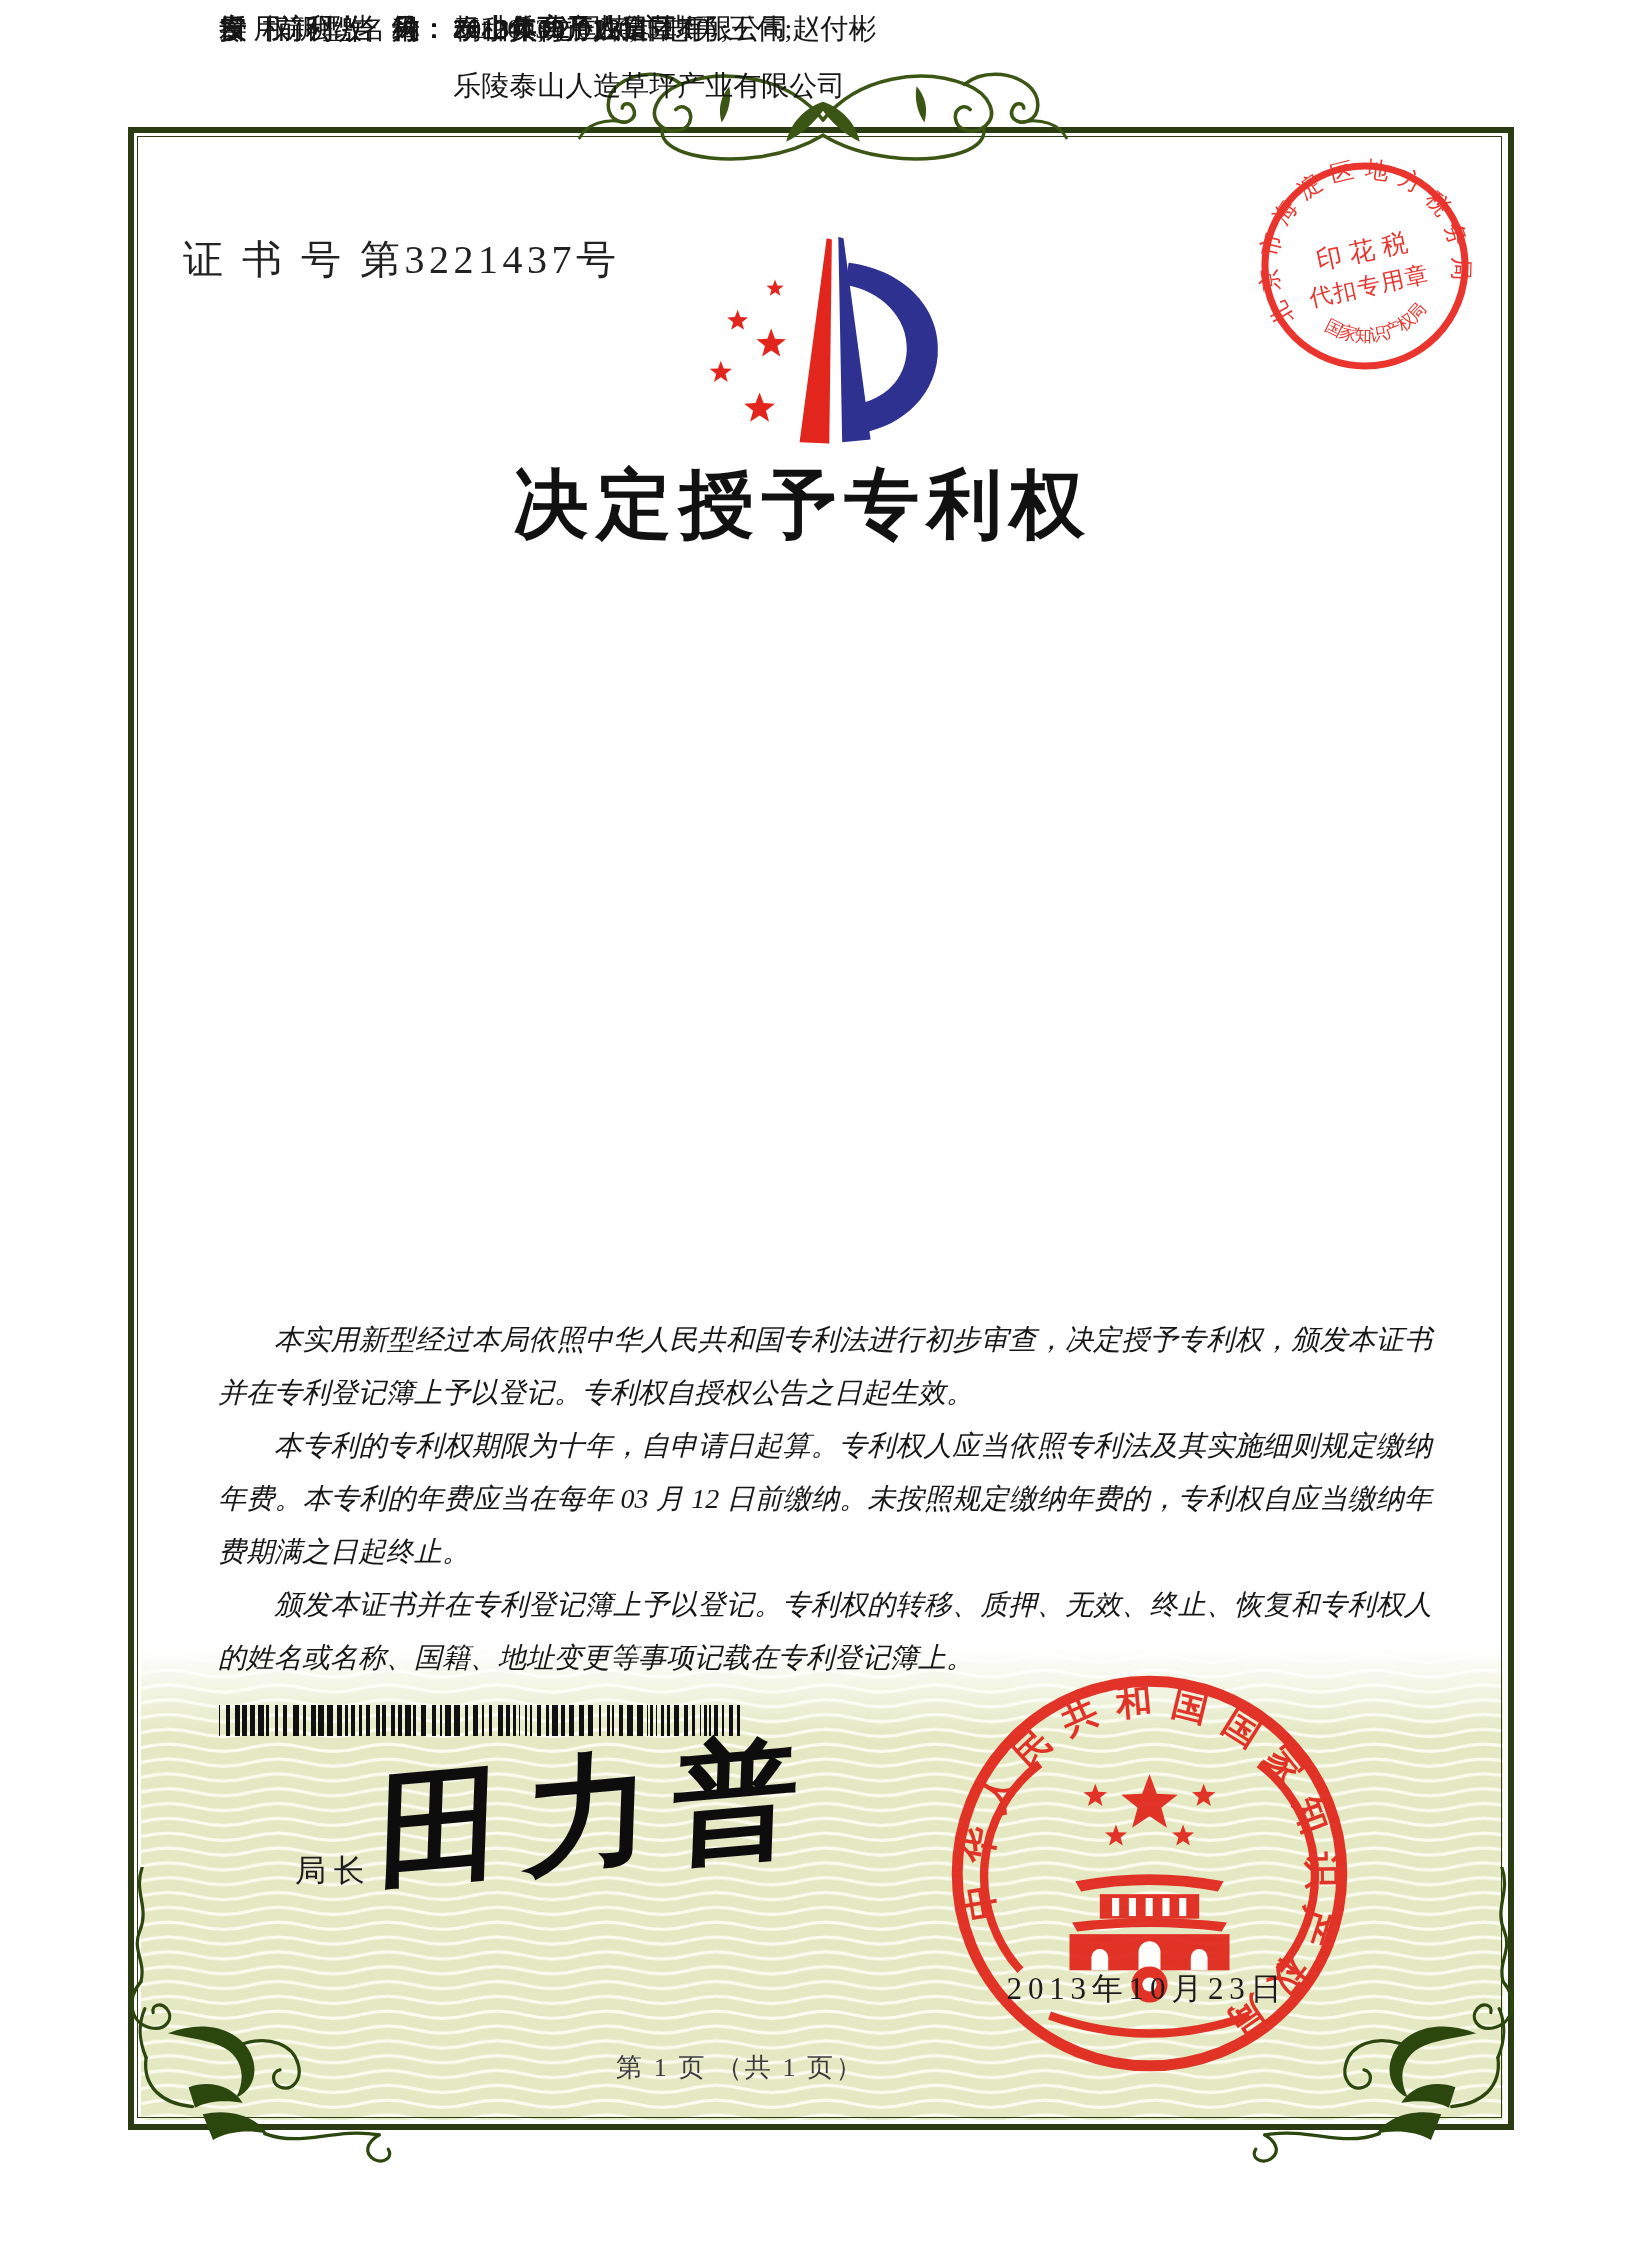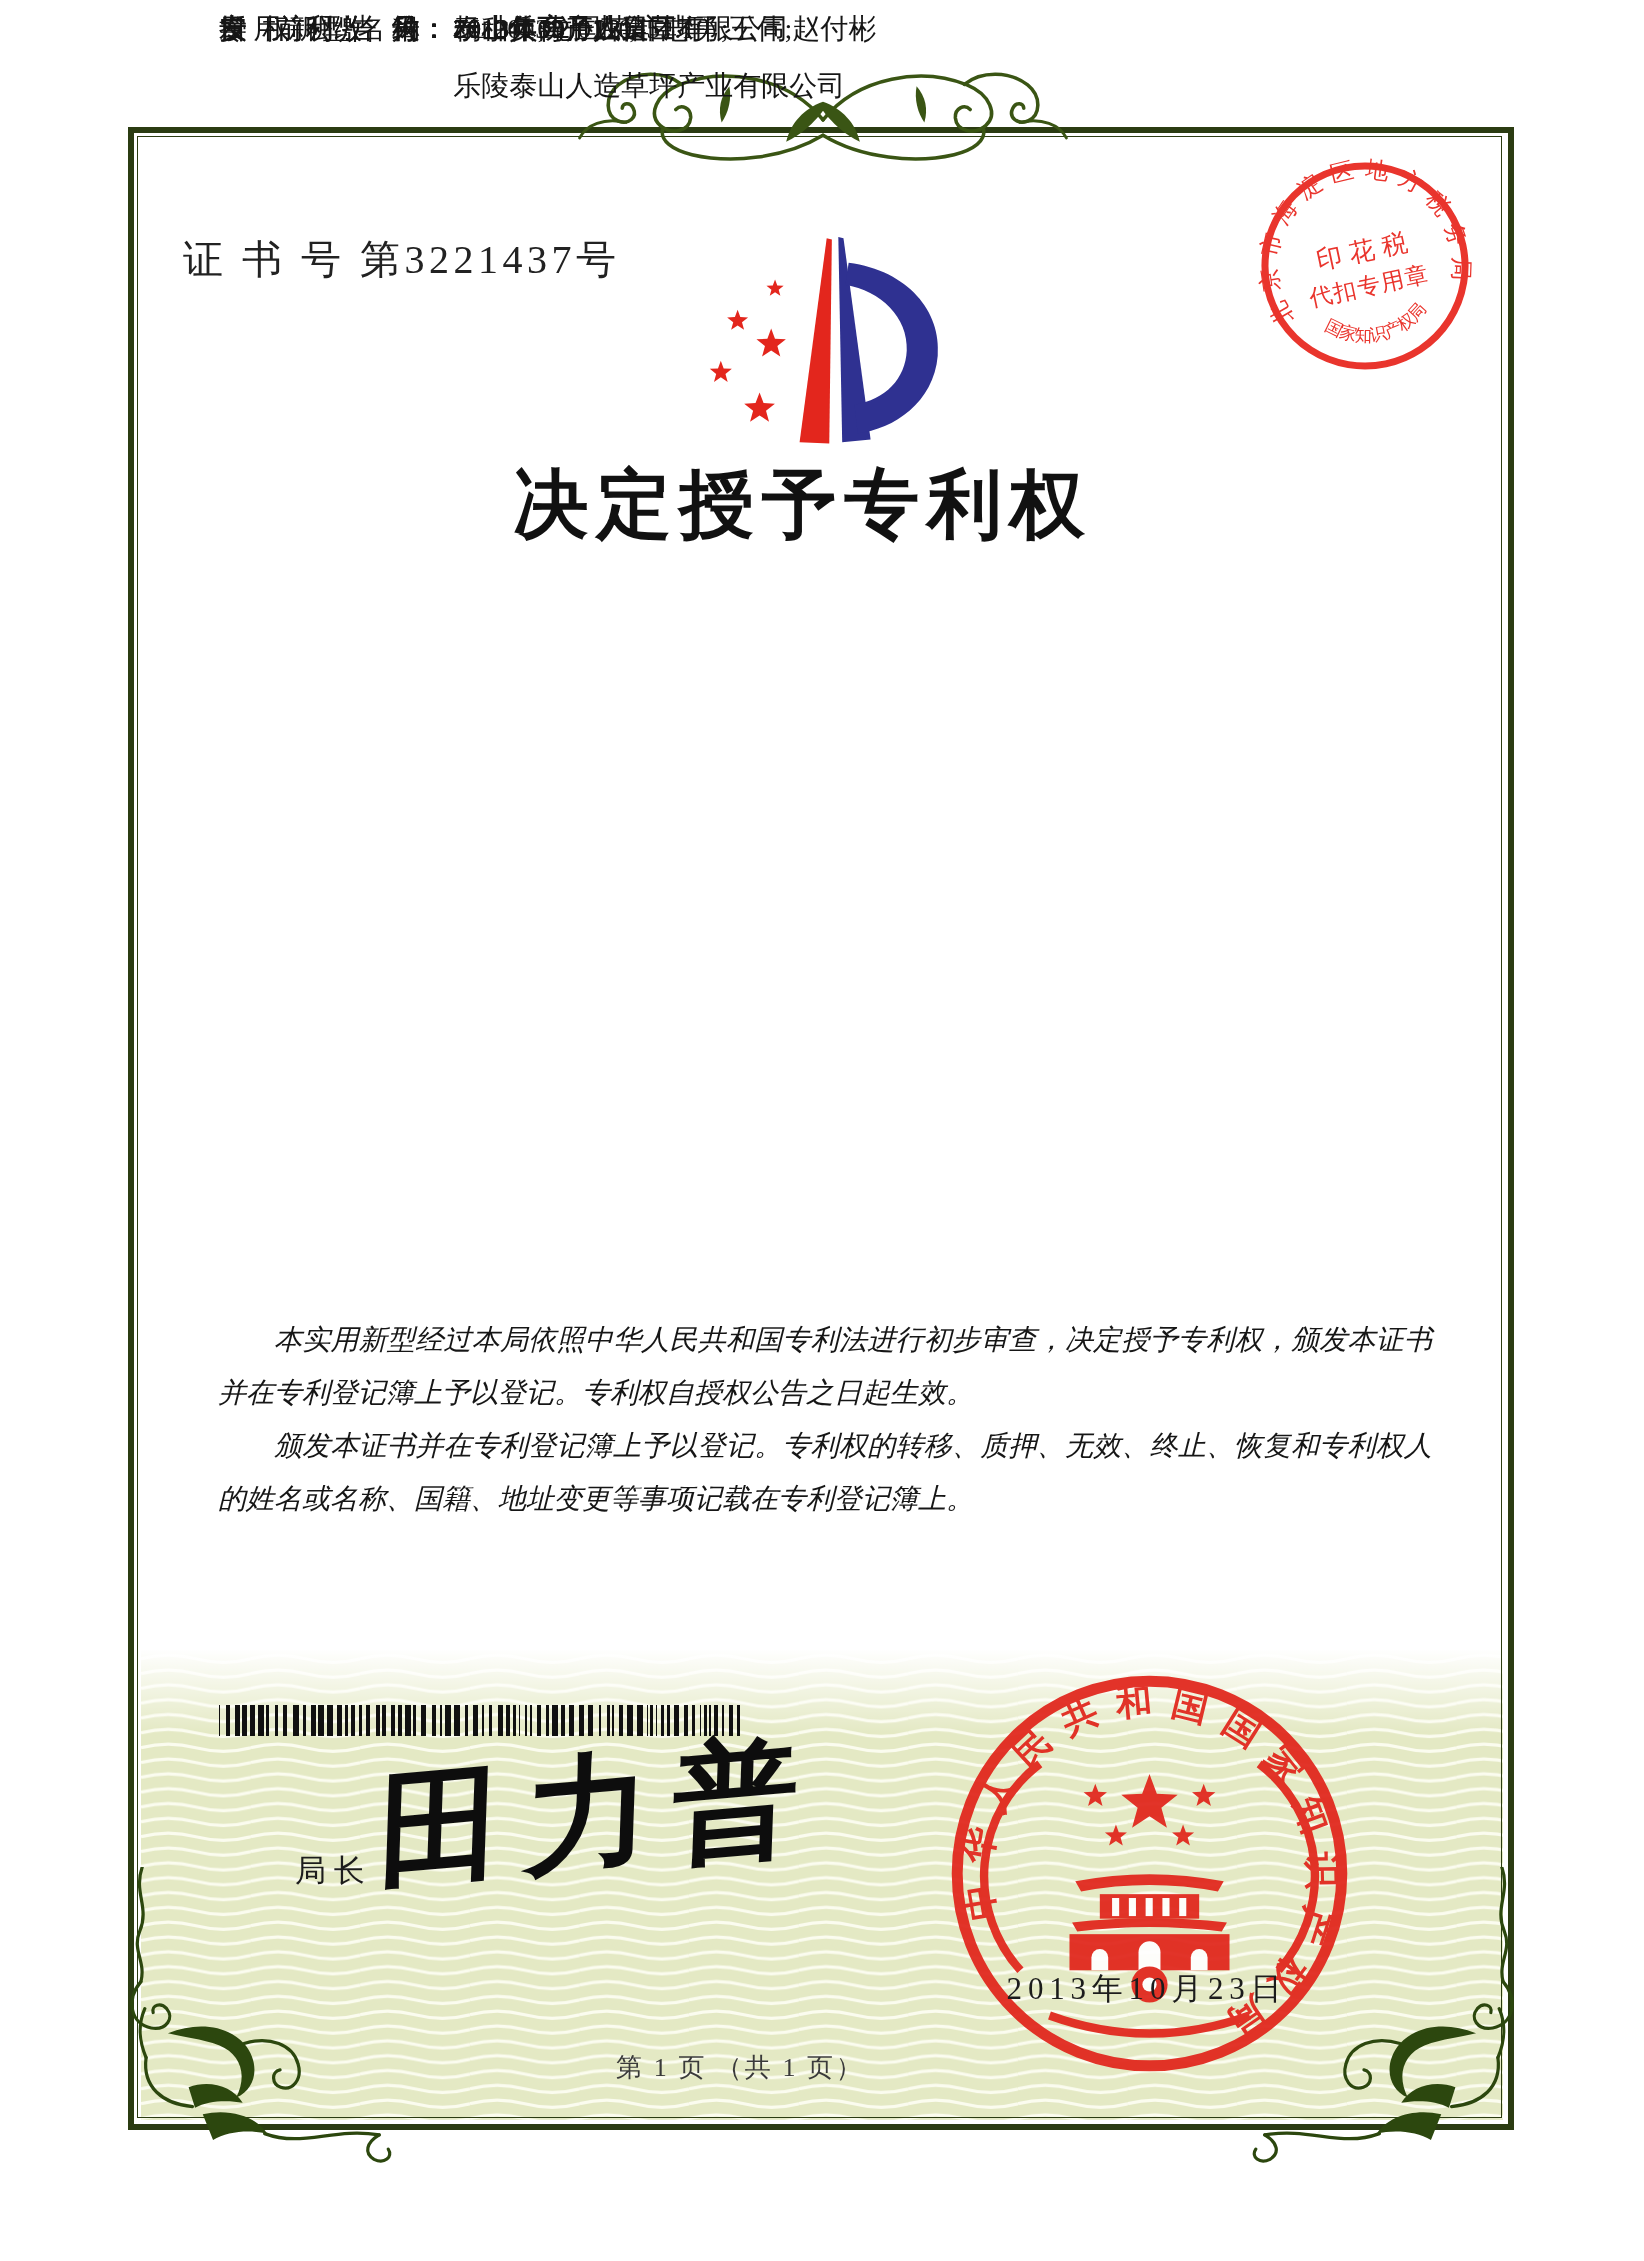--- a/index.html
+++ b/index.html
@@ -175,20 +175,21 @@
 </div>
 <div class="abs field-row">
   <span class="field-label">日前缴纳</span><span class="field-colon">：</span><span class="field-value"><div>泰山体育产业集团有限公司</div><div>乐陵泰山人造草坪产业有限公司</div></span>
 </div>
 <div class="abs field-row">
   <span class="field-label">授权公告日</span><span class="field-colon">：</span><span class="field-value">2013年10月23日</span>
 </div>
 
 <div class="abs body-text">
   <p>本实用新型经过本局依照中华人民共和国专利法进行初步审查，决定授予专利权，颁发本证书并在专利登记簿上予以登记。专利权自授权公告之日起生效。</p>
+  <p>本专利的专利权期限为十年，自申请日起算。专利权人应当依照专利法及其实施细则规定缴纳年费。本专利的年费应当在每年 03 月 12 日前缴纳。未按照规定缴纳年费的，专利权自应当缴纳年费期满之日起终止。</p>
   <p>颁发本证书并在专利登记簿上予以登记。专利权的转移、质押、无效、终止、恢复和专利权人的姓名或名称、国籍、地址变更等事项记载在专利登记簿上。</p>
 </div>
 
 <div class="abs barcode"><i style="width:1.3px;margin-right:5.8px"></i><i style="width:3.9px;margin-right:5.2px"></i><i style="width:4.5px;margin-right:2.6px"></i><i style="width:4.5px;margin-right:3.2px"></i><i style="width:5.2px;margin-right:2.6px"></i><i style="width:5.8px;margin-right:2.6px"></i><i style="width:3.2px;margin-right:5.2px"></i><i style="width:3.9px;margin-right:4.5px"></i><i style="width:4.5px;margin-right:5.8px"></i><i style="width:5.8px;margin-right:4.5px"></i><i style="width:2.6px;margin-right:4.5px"></i><i style="width:5.2px;margin-right:2.6px"></i><i style="width:5.2px;margin-right:3.9px"></i><i style="width:5.2px;margin-right:3.9px"></i><i style="width:5.8px;margin-right:2.6px"></i><i style="width:2.6px;margin-right:3.9px"></i><i style="width:3.2px;margin-right:4.5px"></i><i style="width:2.6px;margin-right:4.5px"></i><i style="width:3.9px;margin-right:5.8px"></i><i style="width:3.9px;margin-right:1.9px"></i><i style="width:4.5px;margin-right:5.2px"></i><i style="width:3.9px;margin-right:3.2px"></i><i style="width:3.2px;margin-right:3.9px"></i><i style="width:5.2px;margin-right:2.6px"></i><i style="width:3.2px;margin-right:4.5px"></i><i style="width:5.2px;margin-right:5.8px"></i><i style="width:4.5px;margin-right:3.2px"></i><i style="width:1.9px;margin-right:3.9px"></i><i style="width:5.2px;margin-right:3.9px"></i><i style="width:5.8px;margin-right:5.2px"></i><i style="width:2.6px;margin-right:5.2px"></i><i style="width:4.5px;margin-right:4.5px"></i><i style="width:1.3px;margin-right:5.2px"></i><i style="width:3.2px;margin-right:5.8px"></i><i style="width:5.2px;margin-right:3.2px"></i><i style="width:3.9px;margin-right:2.6px"></i><i style="width:3.2px;margin-right:3.2px"></i><i style="width:1.3px;margin-right:4.5px"></i><i style="width:1.9px;margin-right:3.2px"></i><i style="width:1.9px;margin-right:5.2px"></i><i style="width:3.9px;margin-right:5.2px"></i><i style="width:2.6px;margin-right:3.9px"></i><i style="width:5.2px;margin-right:3.2px"></i><i style="width:4.5px;margin-right:3.9px"></i><i style="width:4.5px;margin-right:5.2px"></i><i style="width:5.2px;margin-right:3.9px"></i><i style="width:5.2px;margin-right:5.8px"></i><i style="width:1.9px;margin-right:5.8px"></i><i style="width:3.2px;margin-right:1.9px"></i><i style="width:1.9px;margin-right:5.8px"></i><i style="width:3.2px;margin-right:4.5px"></i><i style="width:5.8px;margin-right:3.9px"></i><i style="width:5.8px;margin-right:3.9px"></i><i style="width:1.3px;margin-right:2.6px"></i><i style="width:2.6px;margin-right:2.6px"></i><i style="width:1.9px;margin-right:3.9px"></i><i style="width:2.6px;margin-right:3.2px"></i><i style="width:2.6px;margin-right:4.5px"></i><i style="width:5.2px;margin-right:4.5px"></i><i style="width:4.5px;margin-right:3.2px"></i><i style="width:3.2px;margin-right:5.2px"></i><i style="width:1.3px;margin-right:3.2px"></i><i style="width:2.6px;margin-right:1.9px"></i><i style="width:1.9px;margin-right:3.2px"></i><i style="width:3.9px;margin-right:3.9px"></i><i style="width:1.9px;margin-right:5.2px"></i><i style="width:3.9px;margin-right:4.5px"></i><i style="width:3.2px;margin-right:4.5px"></i></div>
 
 <div class="abs role-label">局长</div>
 <div class="abs signature-name">田力普</div>
 
 <svg class="abs seal-svg" viewBox="0 0 640 640">
   <defs>

